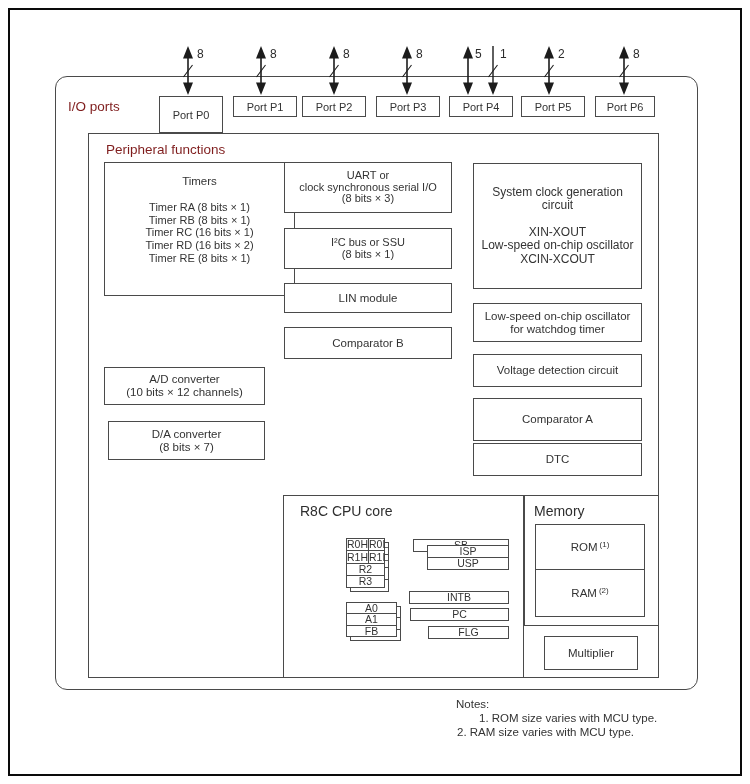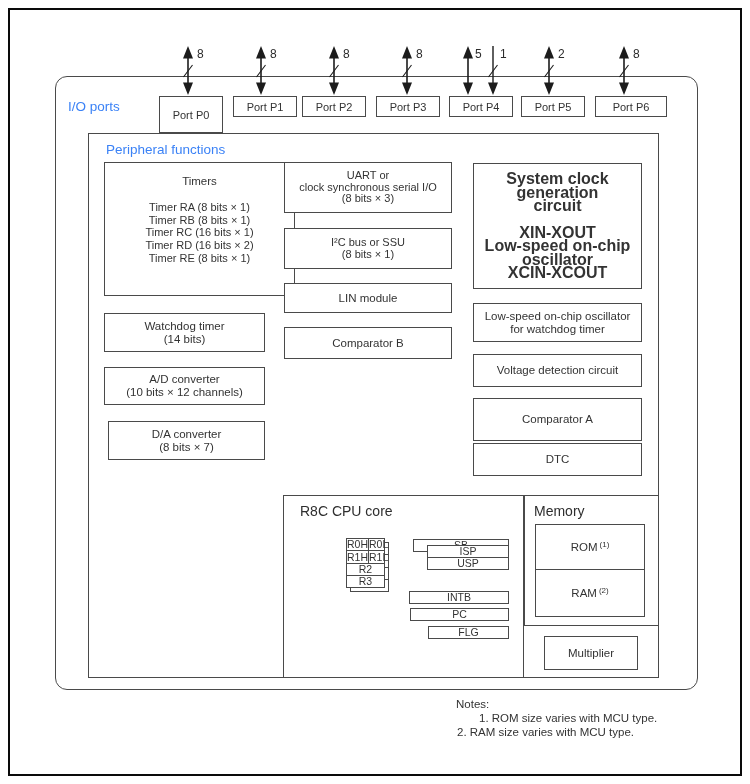--- a/index.html
+++ b/index.html
@@ -5,23 +5,23 @@
   html,body{margin:0;padding:0;background:#fff;}
   .canvas{position:relative;width:750px;height:784px;background:#fff;
           font-family:"Liberation Sans","DejaVu Sans",sans-serif;color:#333;overflow:hidden;}
   .abs{position:absolute;box-sizing:border-box;}
   .frame{left:8px;top:8px;width:734px;height:768px;border:2.5px solid #0a0a0a;}
   .chip{left:55px;top:76px;width:643px;height:614px;border:1.5px solid #4a4a4a;border-radius:12px;background:#fff;}
   .bx{border:1.3px solid #4a4a4a;background:#fff;display:flex;flex-direction:column;
       align-items:center;justify-content:center;text-align:center;color:#333;}
   .t11{font-size:11px;line-height:11.4px;}
   .t115{font-size:11.5px;line-height:12.9px;}
-  .t12{font-size:16px;line-height:13.6px;font-weight:bold;}
+  .t12{font-size:12px;line-height:13.6px;}
   .tm{font-size:11px;line-height:12.7px;}
-  .title{font-size:13.5px;color:#3b82f6;white-space:nowrap;}
+  .title{font-size:13.5px;color:#7f1d1d;white-space:nowrap;}
   .title14{font-size:14px;color:#2e2e2e;white-space:nowrap;}
   .spacer13{height:13px;}
   .portbox{font-size:11px;}
   .arrow{position:absolute;top:46px;width:14px;height:49px;z-index:5;}
   .busn{position:absolute;top:47px;font-size:12px;color:#2b2b2b;z-index:5;}
   
   .bank-layer{position:absolute;left:0;top:0;right:0;bottom:0;border:1.2px solid #4a4a4a;background:#fff;display:flex;flex-direction:column;margin-left:47px;}
   .bank-layer.back{transform:translate(4px,4px);}
   .brow{flex:1;display:flex;border-bottom:1.2px solid #4a4a4a;min-height:0;}
   .brow:last-child{border-bottom:none;}
@@ -55,21 +55,21 @@
     </div>
   <div class="abs bx portbox" style="left:376px;top:96px;width:64px;height:21px;">
       <span>Port P3</span>
     </div>
   <div class="abs bx portbox" style="left:449px;top:96px;width:64px;height:21px;">
       <span>Port P4</span>
     </div>
   <div class="abs bx portbox" style="left:521px;top:96px;width:64px;height:21px;">
       <span>Port P5</span>
     </div>
-  <div class="abs bx portbox" style="left:595px;top:96px;width:72px;height:21px;">
+  <div class="abs bx portbox" style="left:595px;top:96px;width:60px;height:21px;">
       <span>Port P6</span>
     </div>
 
   <div class="arrow" style="left:181px;">
     <svg width="14" height="49" viewBox="0 0 14 49">
         <line x1="7" y1="6" x2="7" y2="43" stroke="#1c1c1c" stroke-width="1.6"></line>
         <polygon points="7,0 2,12.5 12,12.5" fill="#1c1c1c"></polygon>
         <polygon points="7,49 2,36.5 12,36.5" fill="#1c1c1c"></polygon>
         <line x1="2.5" y1="31" x2="11.5" y2="19" stroke="#1c1c1c" stroke-width="1.1"></line>
       </svg>
@@ -149,24 +149,20 @@
   <div class="abs bx" style="left:104px;top:162px;width:191px;height:134px;justify-content:flex-start;padding-top:12px;">
     <div class="t115">Timers</div>
     <div class="spacer13"></div>
     <div class="tm">Timer RA (8 bits × 1)</div>
     <div class="tm">Timer RB (8 bits × 1)</div>
     <div class="tm">Timer RC (16 bits × 1)</div>
     <div class="tm">Timer RD (16 bits × 2)</div>
     <div class="tm">Timer RE (8 bits × 1)</div>
   </div>
 
-  <div class="abs bx t115" style="left:104px;top:313px;width:161px;height:39px;">
-    <div>Watchdog timer</div>
-    <div>(14 bits)</div>
-  </div>
 
   <div class="abs bx t115" style="left:104px;top:367px;width:161px;height:38px;">
     <div>A/D converter</div>
     <div>(10 bits × 12 channels)</div>
   </div>
 
   <div class="abs bx t115" style="left:108px;top:421px;width:157px;height:39px;">
     <div>D/A converter</div>
     <div>(8 bits × 7)</div>
   </div>
@@ -247,20 +243,44 @@
         </div>
       <div class="brow">
           <div class="bcell">R2</div>
         </div>
       <div class="brow">
           <div class="bcell">R3</div>
         </div>
     </div>
   </div>
 
+  <div class="abs" style="left:299px;top:602px;width:98px;height:35px;">
+    <div class="bank-layer back">
+      <div class="brow">
+          <div class="bcell"></div>
+        </div>
+      <div class="brow">
+          <div class="bcell"></div>
+        </div>
+      <div class="brow">
+          <div class="bcell"></div>
+        </div>
+    </div>
+    <div class="bank-layer">
+      <div class="brow">
+          <div class="bcell">A0</div>
+        </div>
+      <div class="brow">
+          <div class="bcell">A1</div>
+        </div>
+      <div class="brow">
+          <div class="bcell">FB</div>
+        </div>
+    </div>
+  </div>
 
   <div class="abs reg" style="left:413px;top:539px;width:96px;height:13px;">SB</div>
   <div class="abs reg" style="left:427px;top:557px;width:82px;height:13px;">USP</div>
   <div class="abs reg" style="left:427px;top:545px;width:82px;height:13px;">ISP</div>
   <div class="abs reg" style="left:409px;top:591px;width:100px;height:13px;">INTB</div>
   <div class="abs reg" style="left:410px;top:608px;width:99px;height:13px;">PC</div>
   <div class="abs reg" style="left:428px;top:626px;width:81px;height:13px;">FLG</div>
 
   <div class="abs" style="left:524px;top:495px;width:135px;height:131px;border:1.3px solid #4a4a4a;"></div>
   <div class="abs title14" style="left:534px;top:503px;">Memory</div>

